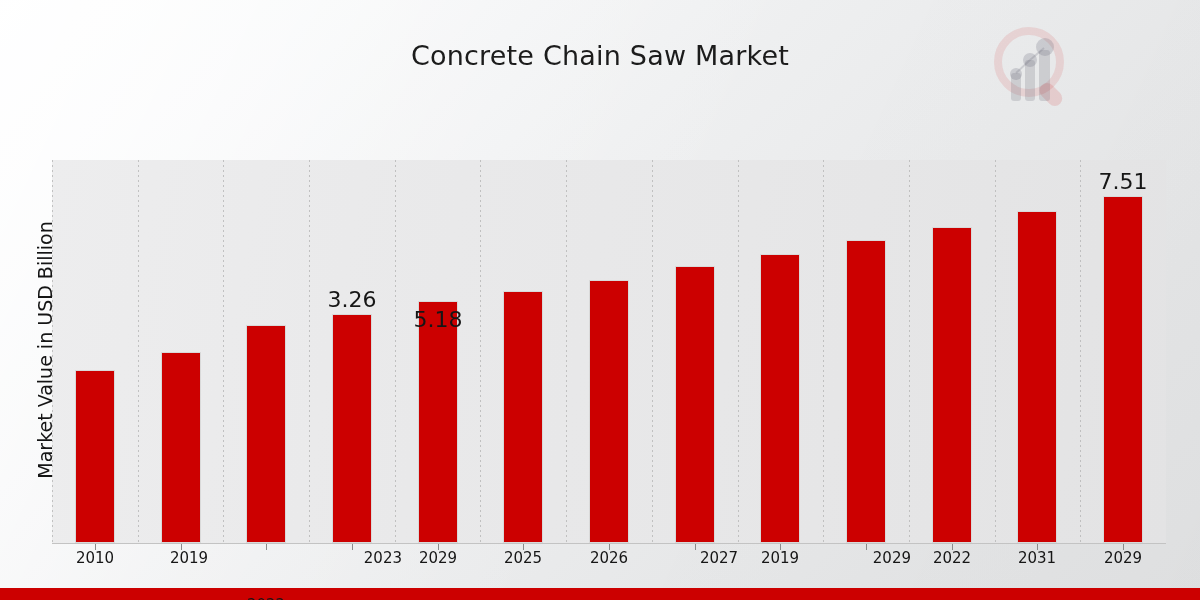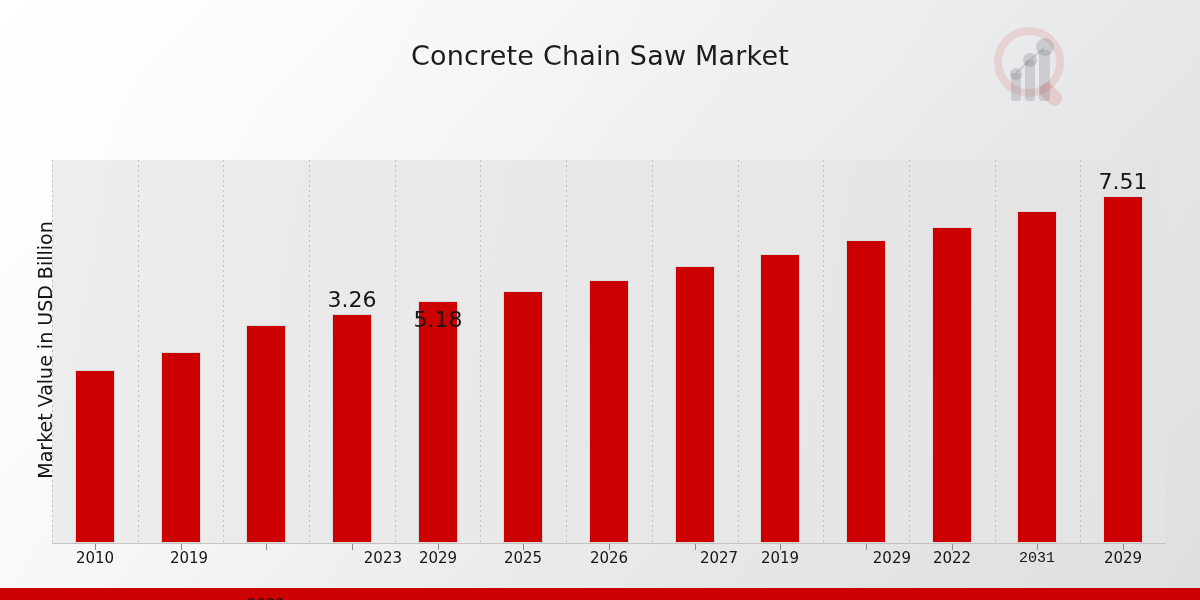--- a/index.html
+++ b/index.html
@@ -218,18 +218,18 @@
     <div class="tick-mark" style="left: 780px;"></div>
     <div class="x-tick-label" style="left: 735px; width: 90px;">2019</div>
     <div class="bar" title="2029" style="left: 846px; top: 240px; width: 40px; height: 303px; background: rgb(204, 0, 0);"></div>
     <div class="tick-mark" style="left: 866px;"></div>
     <div class="x-tick-label" style="left: 821px; width: 90px; text-align: right;">2029</div>
     <div class="bar" title="2030" style="left: 932px; top: 227px; width: 40px; height: 316px; background: rgb(204, 0, 0);"></div>
     <div class="tick-mark" style="left: 952px;"></div>
     <div class="x-tick-label" style="left: 907px; width: 90px;">2022</div>
     <div class="bar" title="2031" style="left: 1017px; top: 211px; width: 40px; height: 332px; background: rgb(204, 0, 0);"></div>
     <div class="tick-mark" style="left: 1037px;"></div>
-    <div class="x-tick-label" style="left: 992px; width: 90px; font-family: Liberation Mono, monospace;">2031</div>
+    <div class="x-tick-label" style="left: 992px; width: 90px;">2031</div>
     <div class="bar" title="2032" style="left: 1103px; top: 196px; width: 40px; height: 347px; background: rgb(204, 0, 0);"></div>
     <div class="bar-label" style="left: 1078px; top: 171px; width: 90px;">7.51</div>
     <div class="tick-mark" style="left: 1123px;"></div>
     <div class="x-tick-label" style="left: 1078px; width: 90px;">2029</div>
   </div>
 
 </body></html>

